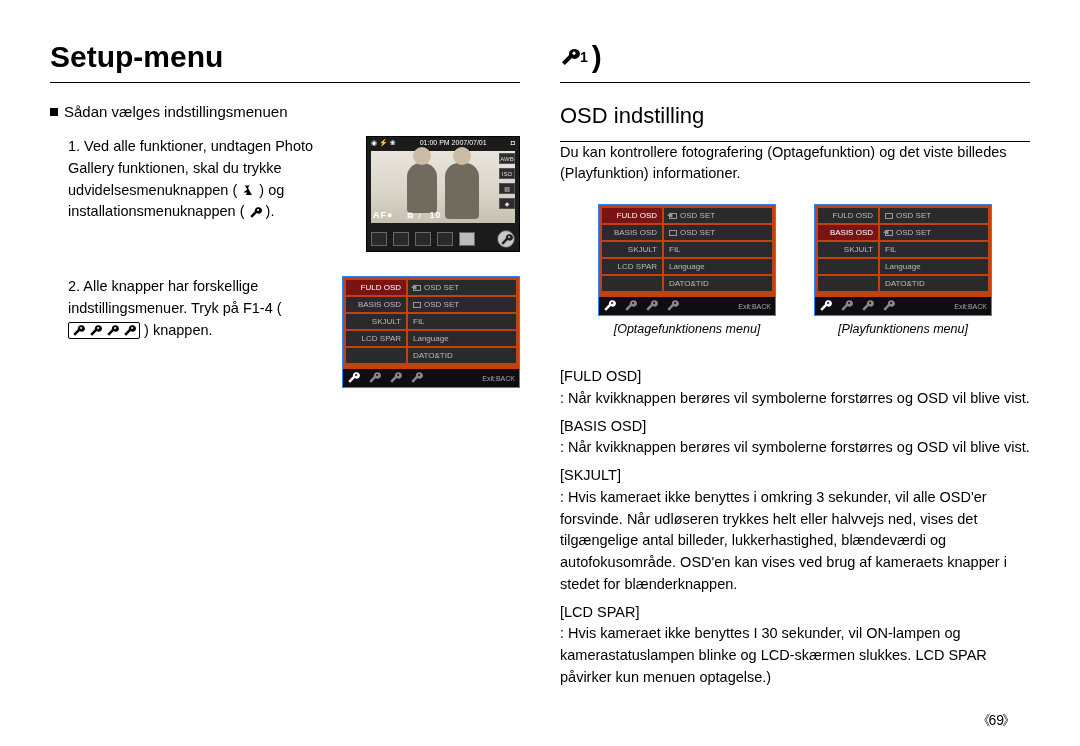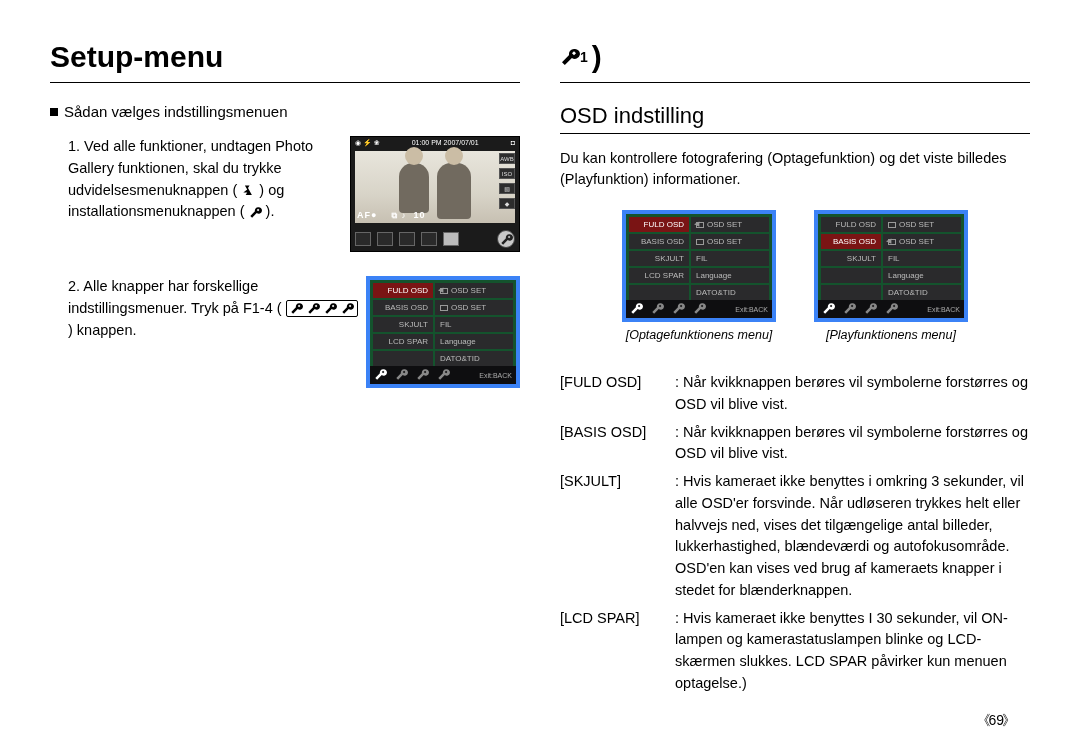--- a/index.html
+++ b/index.html
@@ -32,34 +32,33 @@
     margin-bottom: 16px;
     display: flex;
     align-items: center;
     gap: 6px;
   }
   .bullet-sq { width: 8px; height: 8px; background: #000; display: inline-block; }
 
   .sub-h {
     font-size: 22px;
     border-bottom: 1px solid #000;
-    padding-bottom: 4px;
-    margin-bottom: 14px;
+    padding-bottom: 12px;
   }
 
   .para { font-size: 14.5px; line-height: 1.45; margin-bottom: 14px; }
 
   .row-flex { display: flex; align-items: flex-start; gap: 6px; margin-bottom: 24px; }
   .row-flex .txt { flex: 1; font-size: 14.5px; line-height: 1.5; padding-left: 18px; }
 
   .iconwrap { display:inline-flex; align-items:center; vertical-align:middle; }
 
   
   .cam-preview {
-    width: 170px; height: 116px; background: #1b1b1b; border: 1px solid #000;
+    width: 154px; height: 116px; background: #1b1b1b; border: 1px solid #000;
     position: relative; flex-shrink: 0; overflow: hidden; text-align: center;
   }
   .cam-preview .topbar { position:absolute; top:2px; left:4px; right:4px; font-size:7px; color:#fff; display:flex; justify-content:space-between; }
   .cam-preview .photo {
     position:absolute; top:14px; left:4px; right:4px; bottom:28px;
     background: linear-gradient(180deg,#e8e5dc 0%,#d8d4c8 60%,#c7c0b2 100%);
     display:flex; align-items:flex-end; justify-content:center;
   }
   .silh { display:flex; gap:8px; padding-bottom:4px; }
   .person { width:30px; height:50px; background:#716a5f; border-radius:14px 14px 4px 4px; position:relative; }
@@ -70,21 +69,21 @@
   .cam-preview .bottom {
     position:absolute; left:0; right:0; bottom:0; height:24px; background:#1b1b1b;
     display:flex; align-items:center; gap:6px; padding:0 4px;
   }
   .bi { width:16px; height:14px; border:1px solid #666; background:#2a2a2a; }
   .bi.active { background:#bcbcbc; }
   .bi.circle { width:18px; height:18px; border-radius:50%; background:#c9c9c9; border:1px solid #444; margin-left:auto; display:flex; align-items:center; justify-content:center;}
 
   
   .menu-screen {
-    width: 154px; height: 112px; background:#14532d; border:4px solid #3b82f6; font-size:8px; color:#ccc;
+    width: 178px; height: 112px; background:#c2410c; border:1px solid #3b82f6; font-size:8px; color:#ccc;
     position:relative; flex-shrink:0;
   }
   .menu-screen .rows { padding:3px; }
   .menu-row { display:flex; margin-bottom:2px; }
   .menu-row .l { width:60px; text-align:right; padding:3px 5px; background:#2a2a2c; color:#bbb; }
   .menu-row .r { flex:1; padding:3px 5px; background:#2a2a2c; color:#bbb; margin-left:2px; position:relative;}
   .menu-row.sel .l { background:#7a1414; color:#fff; }
   .menu-row.sel .r::before { content:"◀"; position:absolute; left:3px; color:#999; font-size:7px; top:3px;}
   .menu-row .r .cam-ic { display:inline-block; width:8px; height:6px; border:1px solid #999; margin-right:3px; vertical-align:middle; }
   .menu-screen .bottombar {
@@ -93,21 +92,21 @@
   }
   .menu-screen .bottombar .wr { color:#e8e8e8; font-size:9px; }
   .menu-screen .bottombar .exit { margin-left:auto; color:#aaa; font-size:7px; }
   .menu-screen .bottombar .wr.lit { color:#fff; text-shadow:0 0 2px #fff; }
 
   .menus-pair { display:flex; gap:38px; justify-content:center; margin: 20px 0 30px 0;}
   .menus-pair .col-m { display:flex; flex-direction:column; align-items:center; gap:6px;}
   .caption { font-size: 12.5px; font-style: italic; }
 
   .defs { font-size: 14.5px; line-height:1.5; }
-  .defs .def-row { display:flex; margin-bottom: 6px;}
+  .defs .def-row { display:flex; margin-bottom: 6px; flex-direction: column;}
   .defs .key { width: 115px; flex-shrink:0; }
   .defs .val { flex:1; }
 
   .pagenum { position:absolute; bottom:16px; right:64px; font-size:14px; }
   .pagenum::before { content:"《"; margin-right:-2px;}
   .pagenum::after { content:"》"; margin-left:-2px;}
 
   svg.wrench-svg { width:20px; height:20px; }
   svg.wrench-sm { width:13px; height:13px; }
   svg.ext-sm { width:14px; height:14px; }

